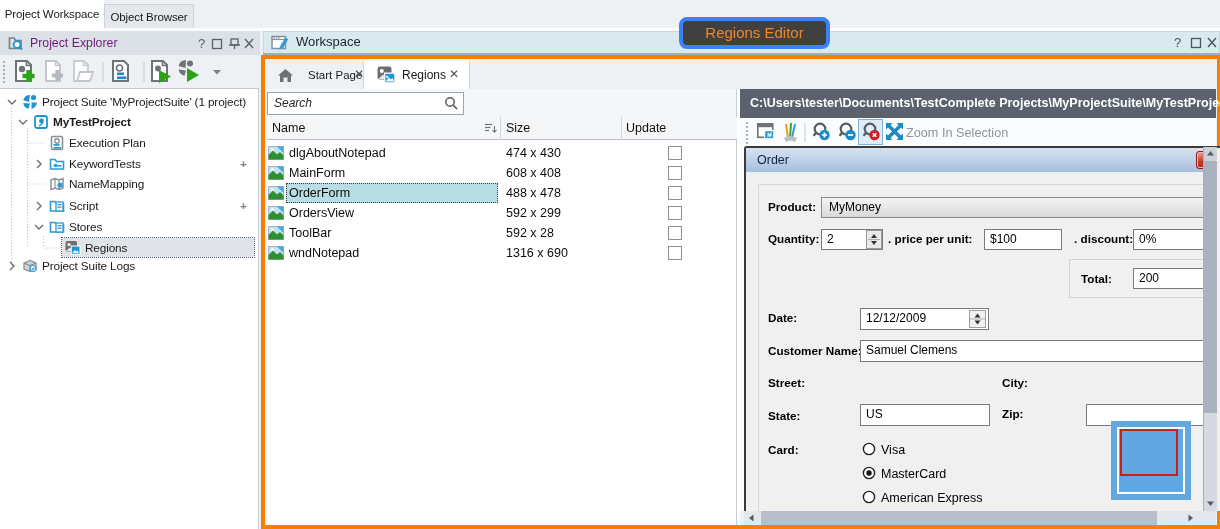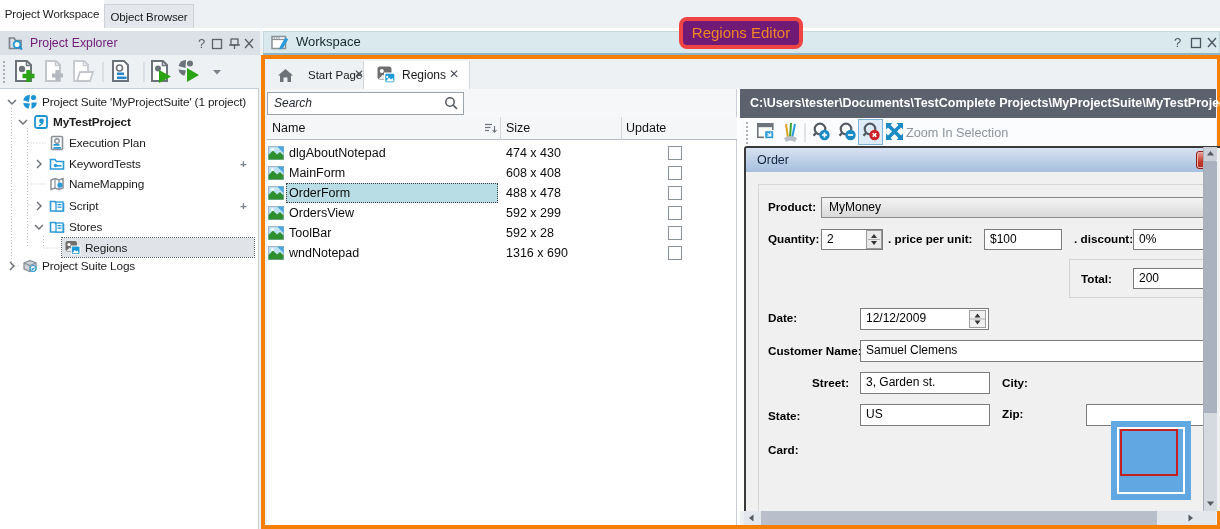--- a/index.html
+++ b/index.html
@@ -490,30 +490,40 @@
     <svg width="15" height="16">
         <path d="M7.5 2.5 L10.5 6.5 L4.5 6.5 Z" fill="#333"></path>
         <path d="M7.5 13.5 L10.5 9.5 L4.5 9.5 Z" fill="#333"></path>
         <line x1="0" y1="8" x2="15" y2="8" stroke="#b0b0b0"></line>
       </svg>
   </div>
 
   <div class="ab lbl" style="left:22px;top:196px;">Customer Name:</div>
   <div class="tbx" style="left:114px;top:192px;width:345px;height:22px;">Samuel Clemens</div>
 
-  <div class="ab lbl" style="left:22px;top:228px;margin-left:44px;">Street:</div>
-  <div class="tbx" style="left:114px;top:224px;width:130px;height:22px;">3, Garden st.</div>
+  <div class="ab lbl" style="left:22px;top:228px;">Street:</div>
   <div class="ab lbl" style="left:256px;top:228px;">City:</div>
 
   <div class="ab lbl" style="left:22px;top:261px;">State:</div>
   <div class="tbx" style="left:114px;top:256px;width:130px;height:22px;">US</div>
   <div class="ab lbl" style="left:256px;top:259px;">Zip:</div>
   <div class="tbx" style="left:340px;top:256px;width:119px;height:22px;"></div>
 
   <div class="ab lbl" style="left:22px;top:295px;">Card:</div>
+  <div class="ab" style="left:116px;top:294px;">
+    <svg width="150" height="74" font-family="Liberation Sans, sans-serif" font-size="12.5">
+      <circle cx="7" cy="7" r="5.6" fill="#fff" stroke="#222" stroke-width="1.4"></circle>
+      <text x="19" y="11.5" fill="#000">Visa</text>
+      <circle cx="7" cy="31" r="5.6" fill="#fff" stroke="#222" stroke-width="1.4"></circle>
+      <circle cx="7" cy="31" r="2.7" fill="#111"></circle>
+      <text x="19" y="35.5" fill="#000">MasterCard</text>
+      <circle cx="7" cy="55" r="5.6" fill="#fff" stroke="#222" stroke-width="1.4"></circle>
+      <text x="19" y="59.5" fill="#000">American Express</text>
+    </svg>
+  </div>
 </div>
 
 <div class="ab" id="vscroll" style="left:1203px;top:147px;width:13px;height:364px;background:#ccd1d9;border-left:1px solid #a9aeb8;">
   <div class="ab" style="left:0;top:0;width:13px;height:13px;background:#ccd1d9;">
     <svg width="13" height="13">
         <path d="M6.5 4 L10 8.5 L3 8.5 Z" fill="#555b63"></path>
       </svg>
   </div>
   <div class="ab" style="left:0;top:14px;width:13px;height:252px;background:#aab2c0;"></div>
   <div class="ab" style="left:0;top:266px;width:13px;height:84px;background:#d5d9e0;"></div>
@@ -534,13 +544,13 @@
     <svg width="14" height="14">
         <path d="M9 7 L4.5 3.5 L4.5 10.5 Z" fill="#555b63"></path>
       </svg>
   </div>
 </div>
 
 <div class="ab" style="left:1111px;top:421px;width:80px;height:79px;background:#61a8e3;"></div>
 <div class="ab" style="left:1117px;top:427px;width:68px;height:67px;border:2px solid #fff;"></div>
 <div class="ab" style="left:1120px;top:429px;width:58px;height:47px;border:2px solid #c4211e;"></div>
 
-<div class="ab" style="left:679px;top:17px;width:124px;height:32px;background:#701a75;border:4px solid #ef4444;border-radius:8px;line-height:24px;text-align:center;font-size:15px;color:#f08626;">Regions Editor</div>
+<div class="ab" style="left:679px;top:17px;width:151px;height:32px;background:#404040;border:4px solid #3b82f6;border-radius:8px;line-height:24px;text-align:center;font-size:15px;color:#f08626;">Regions Editor</div>
 
 </body></html>

